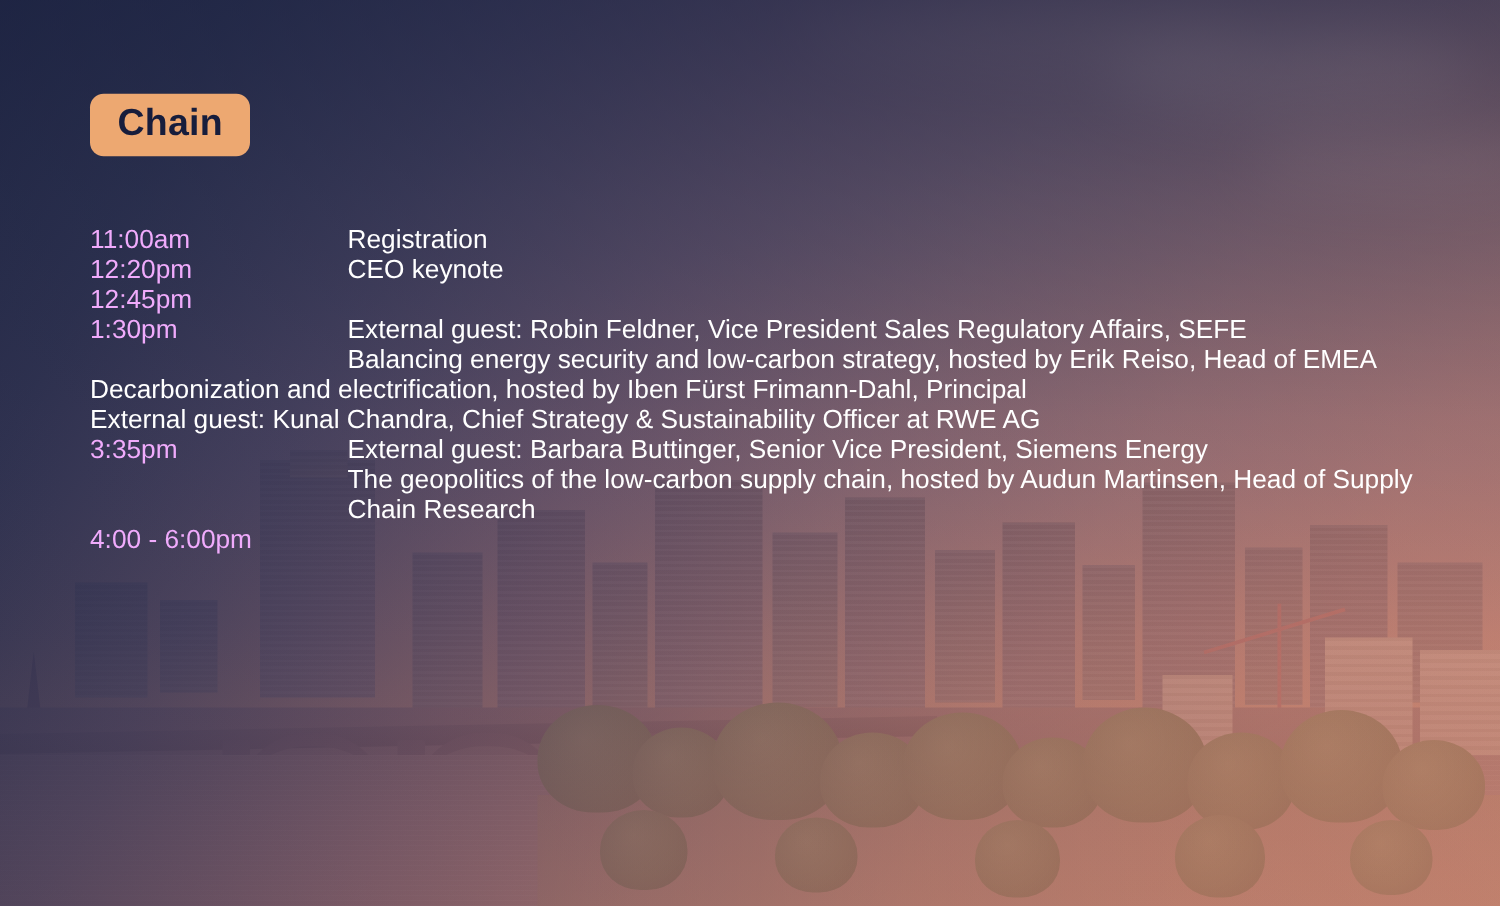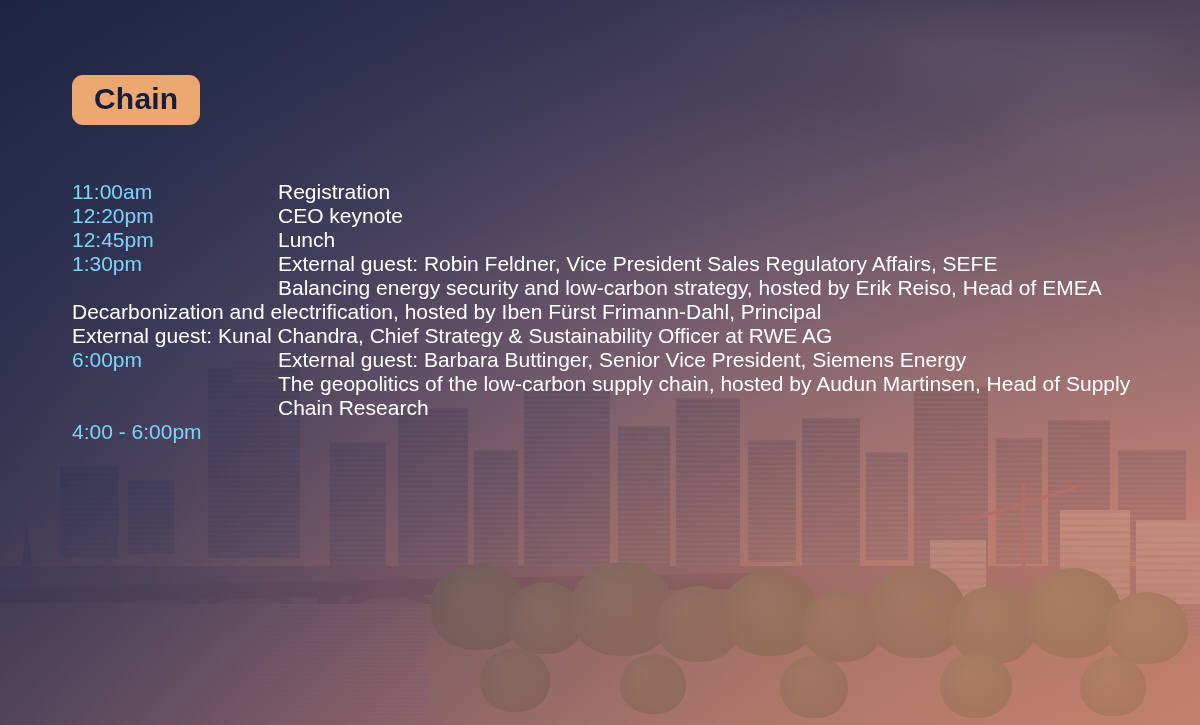--- a/index.html
+++ b/index.html
@@ -97,21 +97,21 @@
       rgba(190,120,104,.10) 100%);}
 
   
   .content{position:absolute;inset:0;}
   .badge{position:absolute;left:72px;top:75px;
     background:#eda871;color:#171d3c;border-radius:11px;
     padding:9px 22px 11px 22px;font-size:30px;font-weight:bold;letter-spacing:.2px;line-height:1;}
 
   .agenda{position:absolute;left:72px;top:180px;width:1080px;}
   .row{display:flex;align-items:flex-start;}
-  .time{width:206px;flex:0 0 206px;color:#7dd3fc;font-size:21px;line-height:24px;white-space:pre;}
+  .time{width:206px;flex:0 0 206px;color:#f0abfc;font-size:21px;line-height:24px;white-space:pre;}
   .desc{flex:1;color:#fff;font-size:21px;line-height:24px;}
   .desc .sub{display:block;}
 </style>
 </head>
 <body>
 
 <div class="slide">
 
   <div class="photo">
     <div class="sky"></div>
@@ -196,39 +196,36 @@
           </div>
         </div>
         <div class="row">
           <div class="time">12:20pm</div>
           <div class="desc">
             <span class="sub">CEO keynote</span>
           </div>
         </div>
         <div class="row">
           <div class="time">12:45pm</div>
-          <div class="desc">
-            <span class="sub">Lunch</span>
-          </div>
         </div>
         <div class="row">
           <div class="time">1:30pm</div>
           <div class="desc">
             <span class="sub">External guest: Robin Feldner, Vice President Sales Regulatory Affairs, SEFE</span>
             <span class="sub">Balancing energy security and low-carbon strategy, hosted by Erik Reiso, Head of EMEA</span>
           </div>
         </div>
         <div class="row">
           <div class="desc">
             <span class="sub">Decarbonization and electrification, hosted by Iben Fürst Frimann-Dahl, Principal</span>
             <span class="sub">External guest: Kunal Chandra, Chief Strategy &amp; Sustainability Officer at RWE AG</span>
           </div>
         </div>
         <div class="row">
-          <div class="time">6:00pm</div>
+          <div class="time">3:35pm</div>
           <div class="desc">
             <span class="sub">External guest: Barbara Buttinger, Senior Vice President, Siemens Energy</span>
             <span class="sub">The geopolitics of the low-carbon supply chain, hosted by Audun Martinsen, Head of Supply Chain Research</span>
           </div>
         </div>
         <div class="row">
           <div class="time">4:00 - 6:00pm</div>
         </div>
       </div>
   </div>

